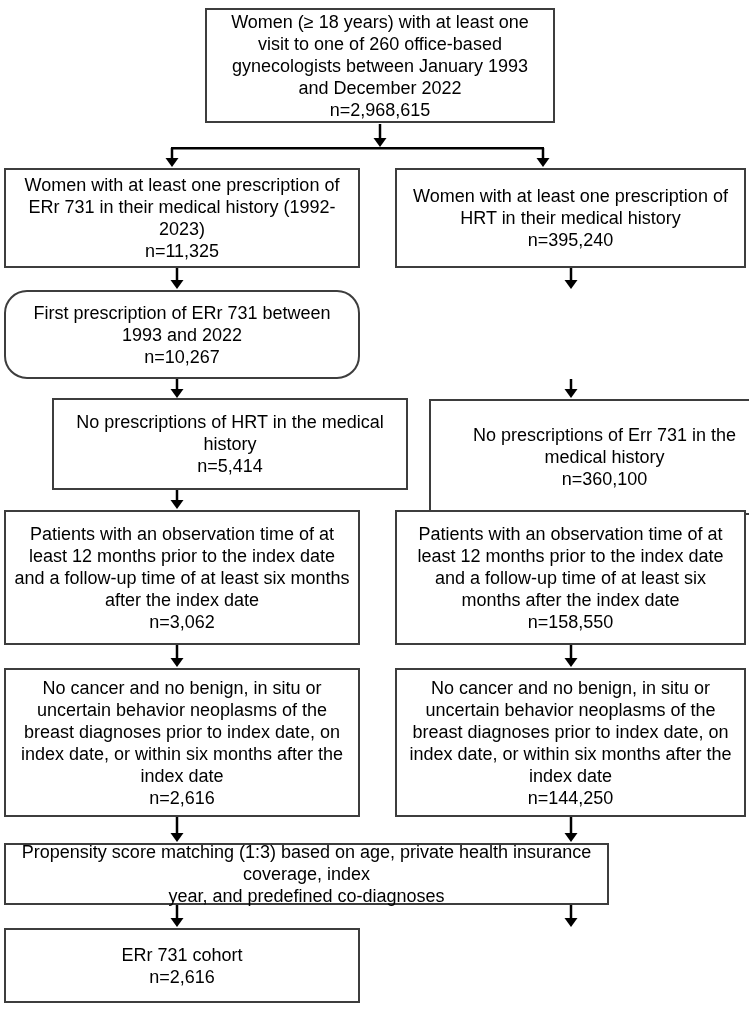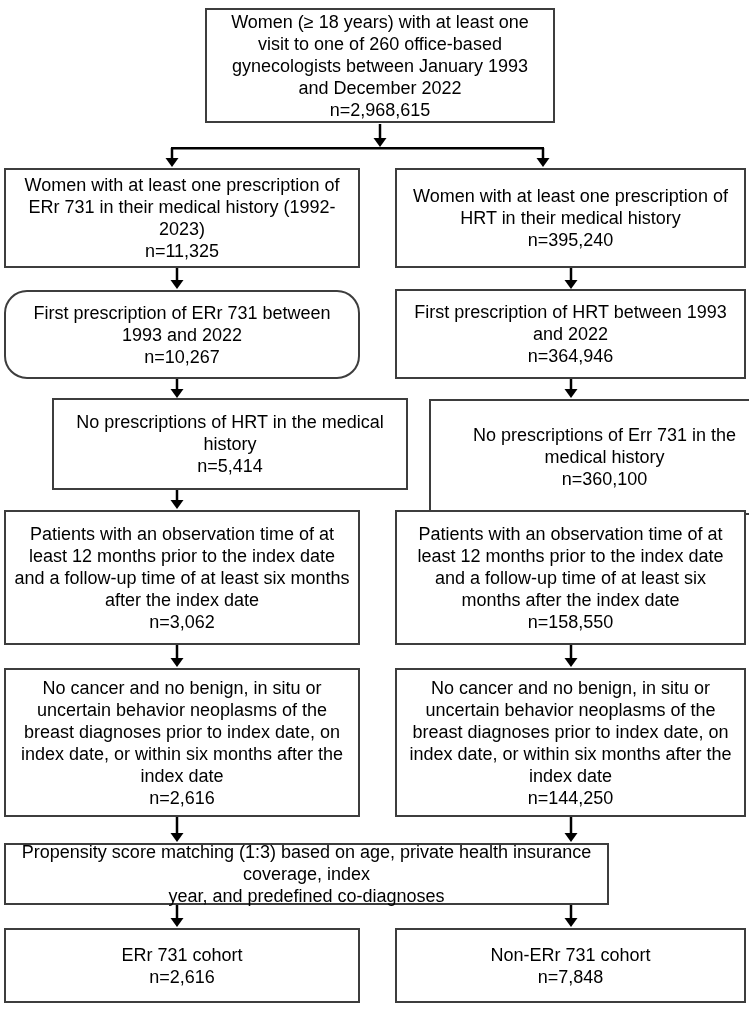--- a/index.html
+++ b/index.html
@@ -125,25 +125,20 @@
     <span>Women with at least one prescription of
 HRT in their medical history
 n=395,240</span>
   </div>
 
   <div class="box b-l2">
     <span>First prescription of ERr 731 between
 1993 and 2022
 n=10,267</span>
   </div>
-  <div class="box b-r2">
-    <span>First prescription of HRT between 1993
-and 2022
-n=364,946</span>
-  </div>
 
   <div class="box b-l3">
     <span>No prescriptions of HRT in the medical
 history
 n=5,414</span>
   </div>
   <div class="box b-r3">
     <span>No prescriptions of Err 731 in the
 medical history
 n=360,100</span>
@@ -183,18 +178,14 @@
 
   <div class="box b-match">
     <span>Propensity score matching (1:3) based on age, private health insurance coverage, index
 year, and predefined co-diagnoses</span>
   </div>
 
   <div class="box b-fl">
     <span>ERr 731 cohort
 n=2,616</span>
   </div>
-  <div class="box b-fr">
-    <span>Non-ERr 731 cohort
-n=7,848</span>
-  </div>
 
 </div>
 
 </body></html>

